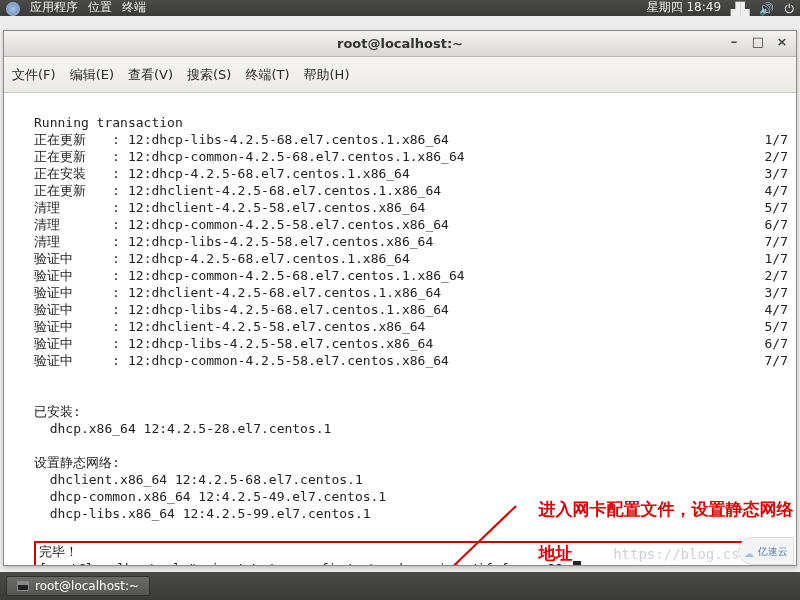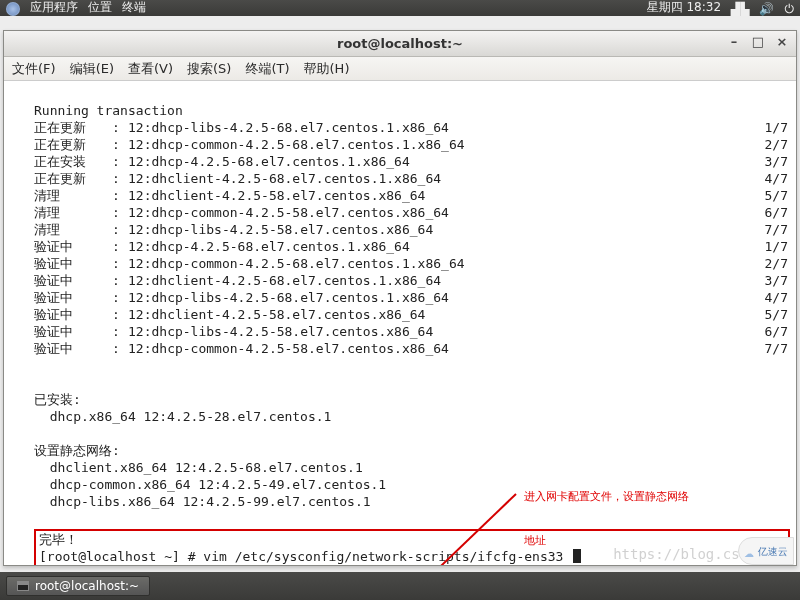--- a/index.html
+++ b/index.html
@@ -44,21 +44,21 @@
     position: relative;
     font-weight: bold;
     color: #333;
   }
   .win-controls { position: absolute; right: 6px; top: 4px; display: flex; gap: 8px; }
   .win-btn {
     width: 16px; height: 16px; line-height: 14px; text-align: center;
     font-size: 13px; color: #444; background: transparent;
   }
   .menubar {
-    height: 24px;
+    height: 36px;
     background: linear-gradient(#f6f5f3,#eceae6);
     border-bottom: 1px solid #ccc;
     display: flex; align-items: center; gap: 14px;
     padding: 0 8px;
     font-size: 13px; color: #2a2a2a;
   }
   .term {
     flex: 1; background: #fff; color: #222;
     padding: 4px 6px 6px 6px;
     font-family: "DejaVu Sans Mono","Liberation Mono",monospace;
@@ -92,21 +92,21 @@
     padding: 2px 10px; display: flex; align-items: center; gap: 6px;
     color: #fff;
   }
   .mini-icon { width: 12px; height: 10px; background: #222; border: 1px solid #888; border-top-width: 4px; }
   
   .annot-text {
     position: absolute;
     left: 475px; top: 383px;
     color: #e00000;
     font-family: "WenQuanYi Micro Hei","DejaVu Sans",sans-serif;
-    font-size: 11px; line-height: 22px;
+    font-size: 17px; line-height: 22px; font-weight: bold;
   }
   .arrow-svg { position: absolute; left: 380px; top: 407px; width: 120px; height: 110px; pointer-events: none; }
   .watermark {
     position: absolute; right: 48px; bottom: 2px;
     color: rgba(120,120,120,.35); font-size: 14px;
   }
   .logo-badge {
     position: absolute; right: 2px; bottom: 0px;
     width: 56px; height: 28px;
     background: #f5f5f5; border-radius: 14px 0 0 14px;
@@ -119,21 +119,21 @@
 </style>
 </head>
 <body>
 
 <div class="panel">
   <span class="swirl"></span>
   <span>应用程序</span>
   <span>位置</span>
   <span>终端</span>
   <span class="spacer"></span>
-  <span>星期四 18:32</span>
+  <span>星期四 18:49</span>
   <div class="tray">
     <span>▟▙</span>
     <span>🔊</span>
     <span>⏻</span>
   </div>
 </div>
 
 <div class="win">
   <div class="titlebar">
     <span>root@localhost:~</span>

